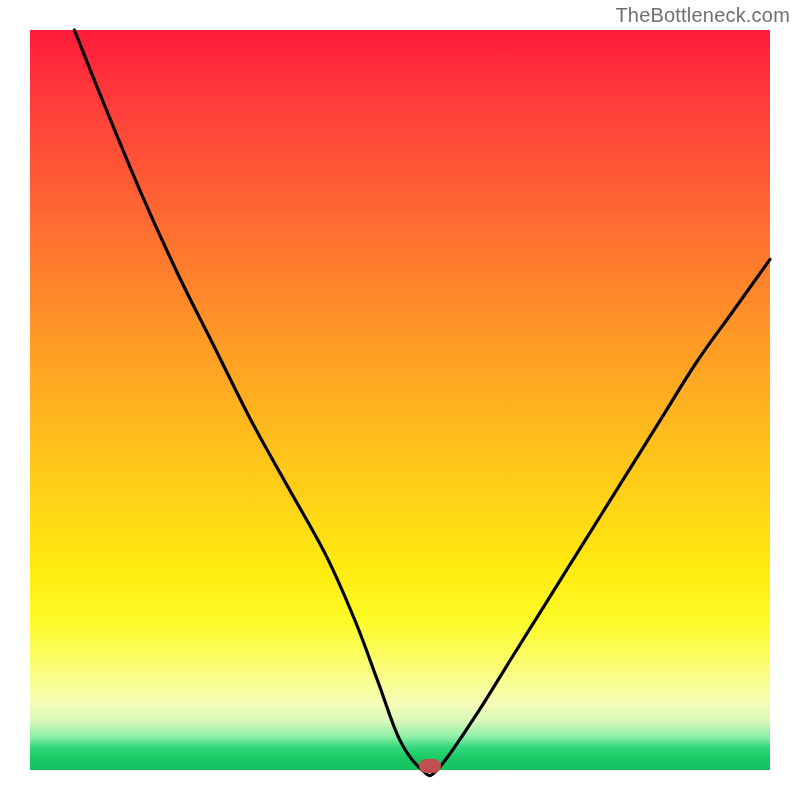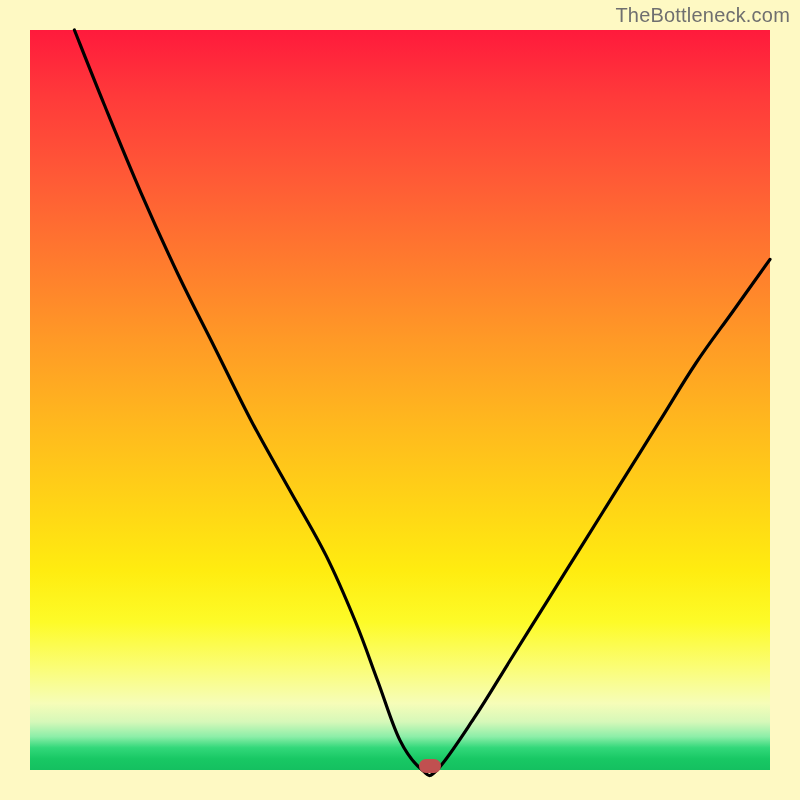--- a/index.html
+++ b/index.html
@@ -10,21 +10,21 @@
     background: #000;
     overflow: hidden;
     font-family: Arial, Helvetica, sans-serif;
   }
   .frame {
     position: absolute;
     top: 0;
     left: 0;
     width: 800px;
     height: 800px;
-    background: #fef9c3;
+    background: #ffffff;
   }
   .plot-area {
     position: absolute;
     top: 30px;
     left: 30px;
     width: 740px;
     height: 740px;
     background: linear-gradient(
       to bottom,
       #ff1a3c 0%,

